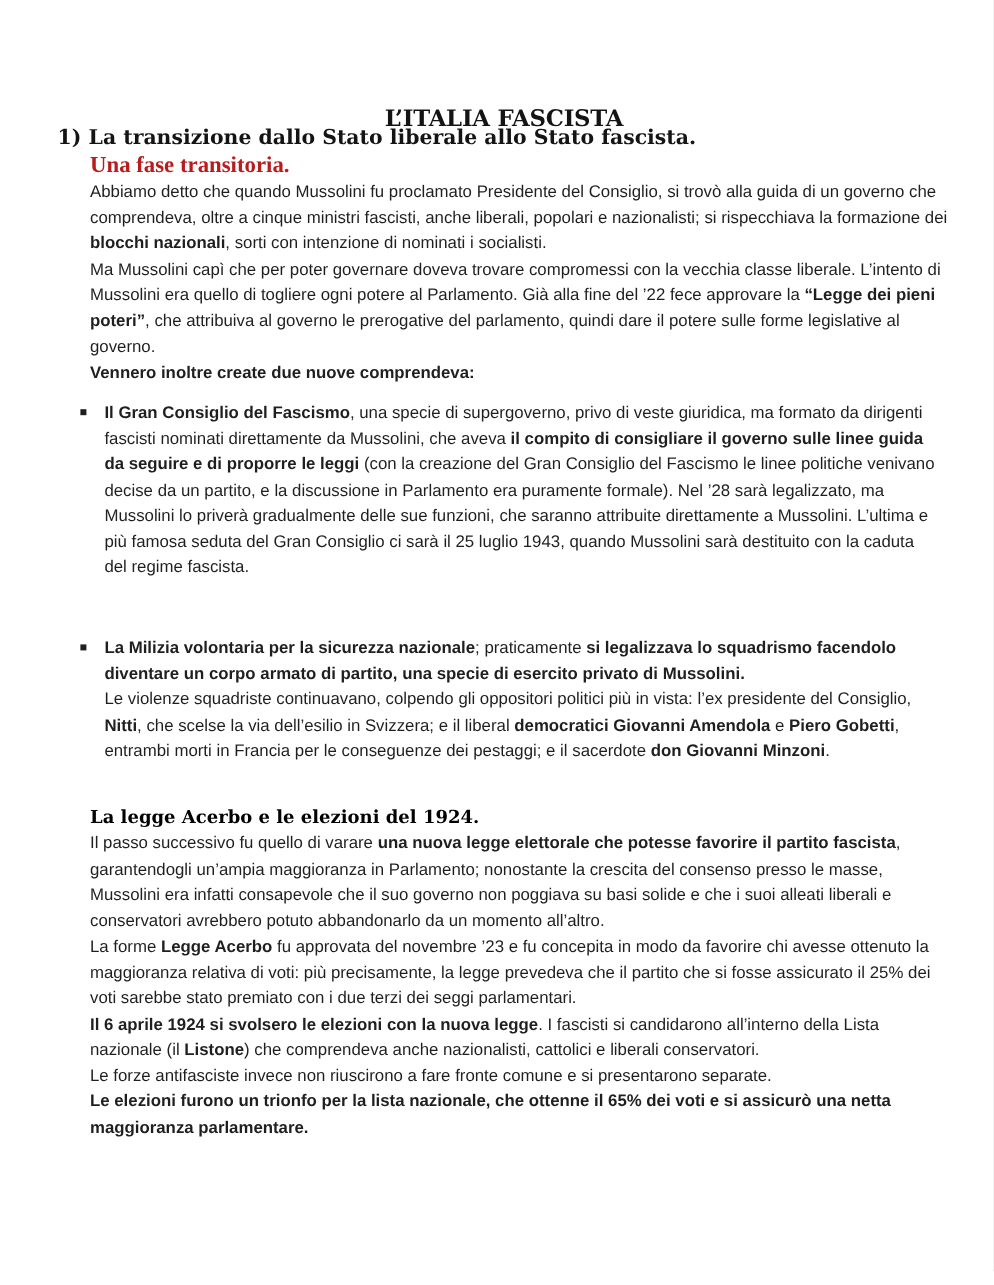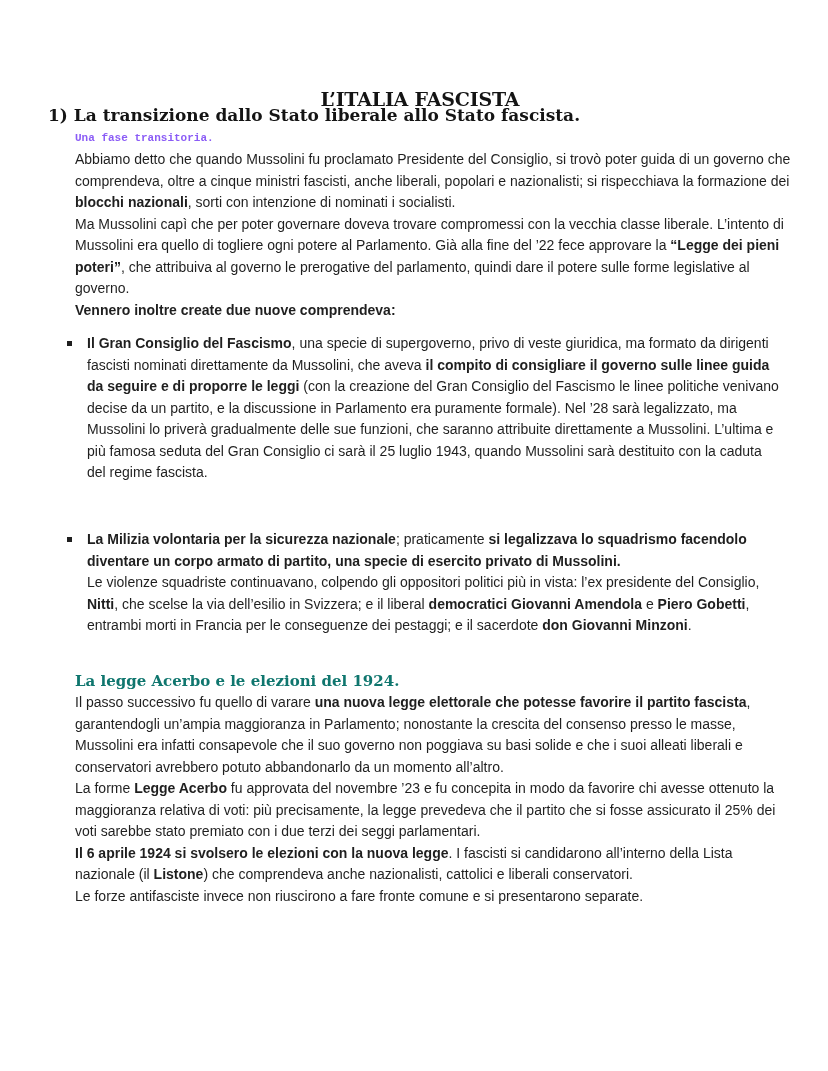--- a/index.html
+++ b/index.html
@@ -36,33 +36,33 @@
   .section1 {
     margin: 0 0 0 -27px;
     font-family: "DejaVu Serif", serif;
     font-weight: bold;
     font-size: 17px;
     line-height: 24px;
     color: #141414;
   }
   .subheading {
     margin: 0;
-    font-family: Liberation Mono, monospace;
+    font-family: Liberation Serif, serif;
     font-weight: bold;
-    font-size: 11px;
+    font-size: 19px;
     line-height: 22px;
-    color: #8b5cf6;
+    color: #b91c1c;
   }
   .section2 {
     margin: 0;
     font-family: "DejaVu Serif", serif;
     font-weight: bold;
     font-size: 15px;
     line-height: 22px;
-    color: #0f766e;
+    color: #000000;
   }
   .para { margin: 0; }
   .b { font-weight: bold; }
   .bullet-item {
     position: relative;
     margin: 12px;
   }
   .bullet-marker {
     position: absolute;
     left: -20px;
@@ -74,26 +74,27 @@
   .gap { height: 21.5px; }
 </style>
 </head>
 <body>
 
 <div class="page">
   <h1 class="doc-title">L’ITALIA FASCISTA</h1>
   <div class="content" id="doc-body">
       <div class="section1"><span class="b">1) La transizione dallo Stato liberale allo Stato fascista.</span></div>
       <div class="subheading"><span class="b">Una fase transitoria.</span></div>
-      <div class="para"><span>Abbiamo detto che quando Mussolini fu proclamato Presidente del Consiglio, si trovò poter guida di un governo che comprendeva, oltre a cinque ministri fascisti, anche liberali, popolari e nazionalisti; si rispecchiava la formazione dei </span><span class="b">blocchi nazionali</span><span>, sorti con intenzione di nominati i socialisti.</span></div>
+      <div class="para"><span>Abbiamo detto che quando Mussolini fu proclamato Presidente del Consiglio, si trovò alla guida di un governo che comprendeva, oltre a cinque ministri fascisti, anche liberali, popolari e nazionalisti; si rispecchiava la formazione dei </span><span class="b">blocchi nazionali</span><span>, sorti con intenzione di nominati i socialisti.</span></div>
       <div class="para"><span>Ma Mussolini capì che per poter governare doveva trovare compromessi con la vecchia classe liberale. L’intento di Mussolini era quello di togliere ogni potere al Parlamento. Già alla fine del ’22 fece approvare la </span><span class="b">“Legge dei pieni poteri”</span><span>, che attribuiva al governo le prerogative del parlamento, quindi dare il potere sulle forme legislative al governo.</span></div>
       <div class="para"><span class="b">Vennero inoltre create due nuove comprendeva:</span></div>
       <div class="bullet-item"><span class="bullet-marker"></span><span><span class="b">Il Gran Consiglio del Fascismo</span><span>, una specie di supergoverno, privo di veste giuridica, ma formato da dirigenti fascisti nominati direttamente da Mussolini, che aveva </span><span class="b">il compito di consigliare il governo sulle linee guida da seguire e di proporre le leggi</span><span> (con la creazione del Gran Consiglio del Fascismo le linee politiche venivano decise da un partito, e la discussione in Parlamento era puramente formale). Nel ’28 sarà legalizzato, ma Mussolini lo priverà gradualmente delle sue funzioni, che saranno attribuite direttamente a Mussolini. L’ultima e più famosa seduta del Gran Consiglio ci sarà il 25 luglio 1943, quando Mussolini sarà destituito con la caduta del regime fascista.</span></span></div>
       <div class="gap"></div>
       <div class="bullet-item"><span class="bullet-marker"></span><span><span class="b">La Milizia volontaria per la sicurezza nazionale</span><span>; praticamente </span><span class="b">si legalizzava lo squadrismo facendolo diventare un corpo armato di partito, una specie di esercito privato di Mussolini.</span><br><span>Le violenze squadriste continuavano, colpendo gli oppositori politici più in vista: l’ex presidente del Consiglio, </span><span class="b">Nitti</span><span>, che scelse la via dell’esilio in Svizzera; e il liberal </span><span class="b">democratici Giovanni Amendola</span><span> e </span><span class="b">Piero Gobetti</span><span>, entrambi morti in Francia per le conseguenze dei pestaggi; e il sacerdote </span><span class="b">don Giovanni Minzoni</span><span>.</span></span></div>
       <div class="gap"></div>
       <div class="section2"><span class="b">La legge Acerbo e le elezioni del 1924.</span></div>
       <div class="para"><span>Il passo successivo fu quello di varare </span><span class="b">una nuova legge elettorale che potesse favorire il partito fascista</span><span>, garantendogli un’ampia maggioranza in Parlamento; nonostante la crescita del consenso presso le masse, Mussolini era infatti consapevole che il suo governo non poggiava su basi solide e che i suoi alleati liberali e conservatori avrebbero potuto abbandonarlo da un momento all’altro.</span></div>
       <div class="para"><span>La forme </span><span class="b">Legge Acerbo</span><span> fu approvata del novembre ’23 e fu concepita in modo da favorire chi avesse ottenuto la maggioranza relativa di voti: più precisamente, la legge prevedeva che il partito che si fosse assicurato il 25% dei voti sarebbe stato premiato con i due terzi dei seggi parlamentari.</span></div>
       <div class="para"><span class="b">Il 6 aprile 1924 si svolsero le elezioni con la nuova legge</span><span>. I fascisti si candidarono all’interno della Lista nazionale (il </span><span class="b">Listone</span><span>) che comprendeva anche nazionalisti, cattolici e liberali conservatori.</span></div>
       <div class="para"><span>Le forze antifasciste invece non riuscirono a fare fronte comune e si presentarono separate.</span></div>
+      <div class="para"><span class="b">Le elezioni furono un trionfo per la lista nazionale, che ottenne il 65% dei voti e si assicurò una netta maggioranza parlamentare.</span></div>
     </div>
 </div>
 
 </body></html>

